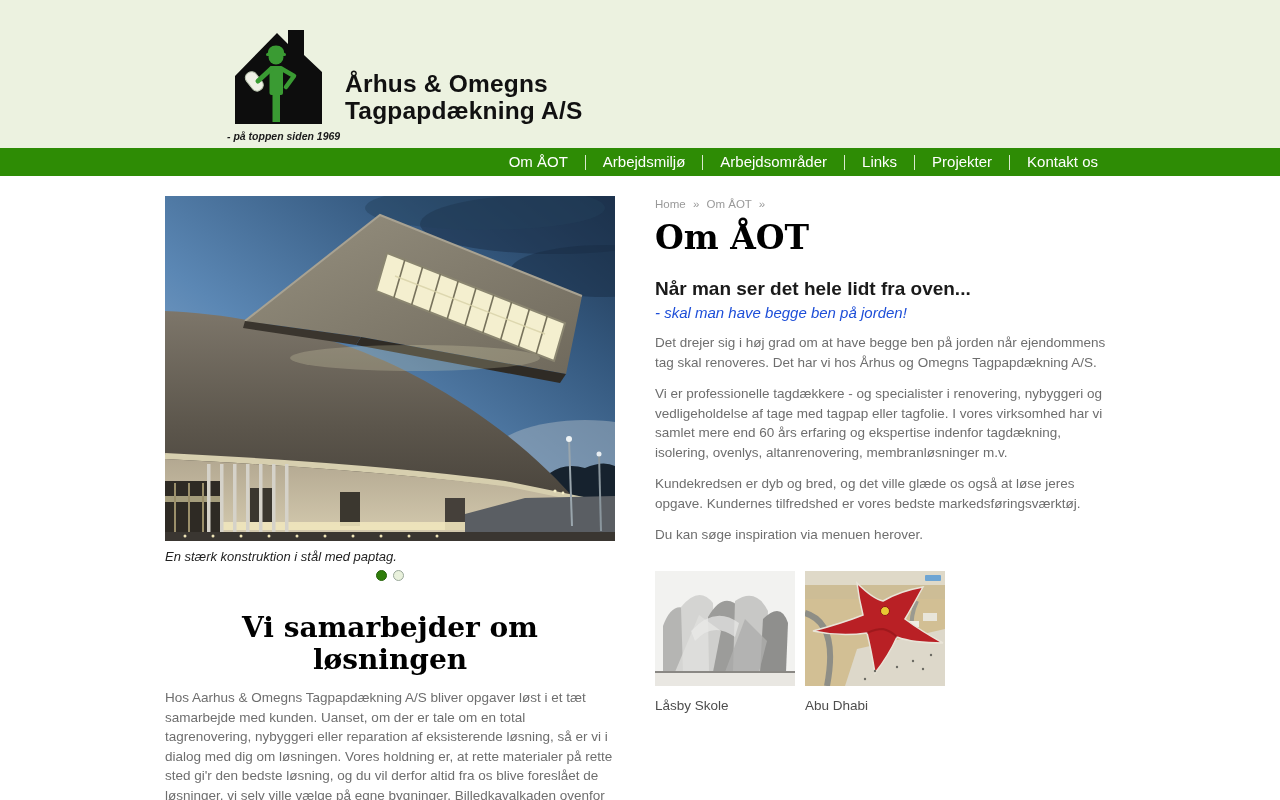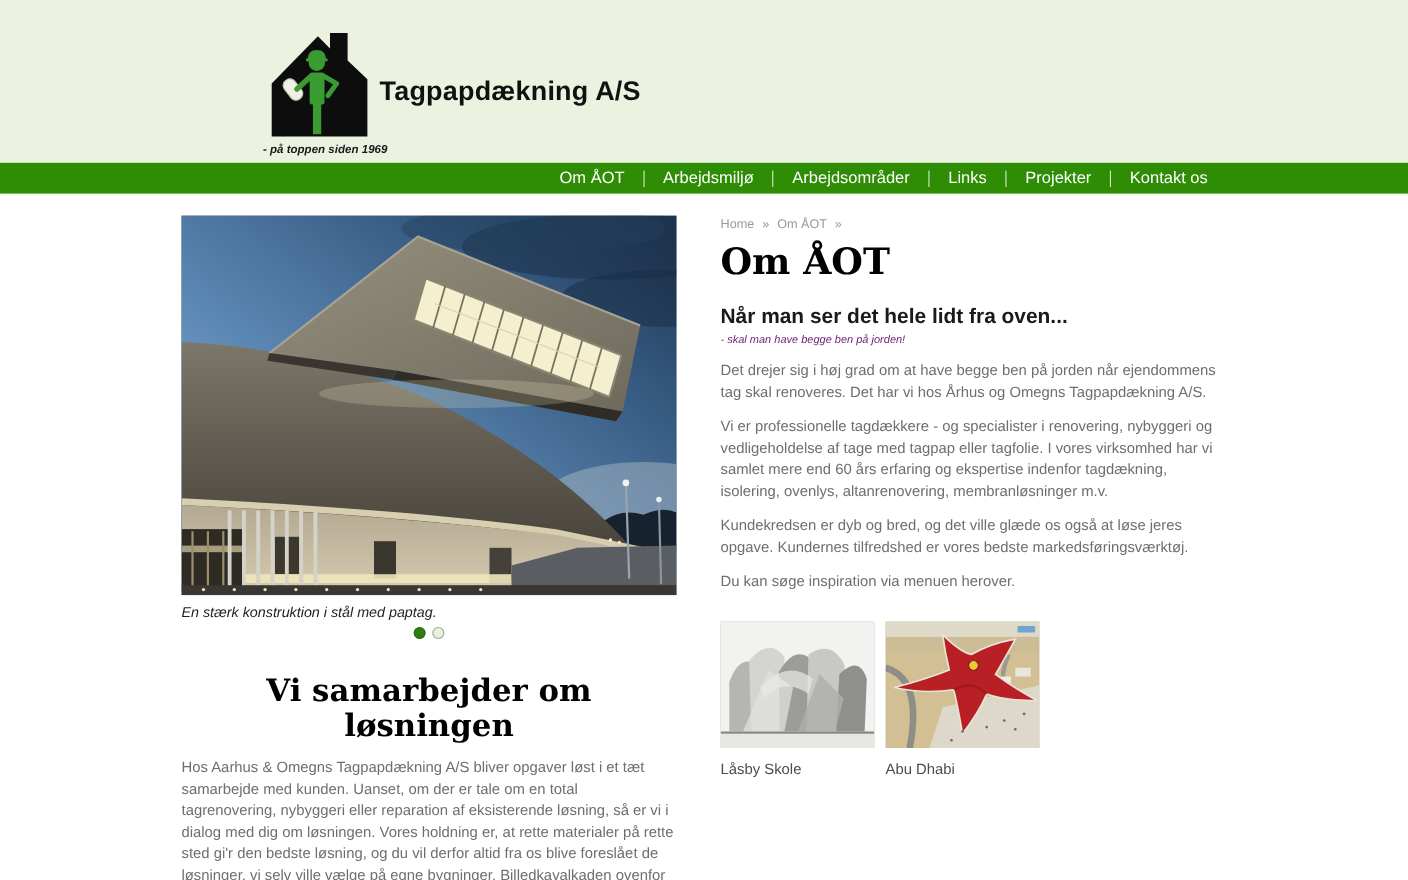--- a/index.html
+++ b/index.html
@@ -12,21 +12,21 @@
     --breadcrumb-gray:#999999;
   }
   *{box-sizing:border-box;margin:0;padding:0;}
   html,body{width:1280px;height:800px;overflow:hidden;background:#fff;}
   body{font-family:"Liberation Sans",sans-serif;}
   .page{width:1280px;height:800px;overflow:hidden;background:#fff;}
 
   
   .site-header{background:var(--header-bg);height:148px;width:100%;}
   .header-inner{width:950px;margin:0 auto;position:relative;height:148px;}
-  .logo-block{position:absolute;left:74px;top:24px;width:102px;text-decoration:none;display:block;cursor:pointer;}
+  .logo-block{position:absolute;left:62px;top:24px;width:102px;text-decoration:none;display:block;cursor:pointer;}
   .logo-svg{display:block;width:100px;height:103px;}
   .tagline{font-size:10.5px;font-weight:bold;font-style:italic;color:#1a1a1a;margin-top:3px;white-space:nowrap;}
   .company-name{position:absolute;left:180px;top:70px;font-size:24.5px;font-weight:bold;color:#111;line-height:27px;letter-spacing:0.2px;}
 
   
   .main-nav{background:var(--nav-green);height:28px;width:100%;}
   .nav-inner{width:950px;margin:0 auto;height:28px;display:flex;justify-content:flex-end;align-items:center;}
   .nav-item{color:#fff;font-size:15px;line-height:28px;padding:0 17px;text-decoration:none;cursor:pointer;white-space:nowrap;}
   .nav-sep{width:1px;height:15px;background:#d9e9cf;display:inline-block;}
 
@@ -46,21 +46,21 @@
   .serif-heading{font-family:"DejaVu Serif","Liberation Serif",serif;font-weight:bold;color:#000;}
   .left-heading{font-size:28px;margin-top:31px;line-height:1.15;text-align:center;}
   .body-text{font-size:13.5px;line-height:19.5px;color:var(--text-gray);margin-top:12px;}
   .body-text strong{color:var(--text-gray);}
 
   .breadcrumb{font-size:11.5px;color:var(--breadcrumb-gray);margin-top:2px;}
   .breadcrumb a{color:var(--breadcrumb-gray);text-decoration:none;cursor:pointer;}
   .breadcrumb .sep{margin:0 4px;}
   .page-title{font-size:33px;margin-top:10px;line-height:1.1;}
   .sub-title{font-size:19px;font-weight:bold;color:#1a1a1a;margin-top:22px;line-height:1.2;}
-  .sub-italic{font-size:10px;font-style:italic;color:#701a75;margin-top:3px;}
+  .sub-italic{font-size:15px;font-style:italic;color:#1d4ed8;margin-top:3px;}
   .signoff{margin-top:12px;}
   .signoff strong{font-weight:bold;}
 
   .thumbs{display:flex;gap:10px;margin-top:26px;}
   .thumbs figure{width:140px;cursor:pointer;}
   .thumb-img{width:140px;height:115px;overflow:hidden;background:#ccc;}
   .thumb-img svg{display:block;}
   .thumbs figcaption{margin-top:12px;font-size:13.5px;color:#4d4d4d;}
 </style>
 </head>
@@ -89,20 +89,21 @@
             <path d="M44,45 L31,57" stroke="#3a9b33" stroke-width="5" fill="none" stroke-linecap="round"></path>
 
             <path d="M55,45 L67,52 L59,63" stroke="#3a9b33" stroke-width="4.5" fill="none" stroke-linecap="round" stroke-linejoin="round"></path>
 
             <rect x="45.5" y="70" width="7.5" height="28"></rect>
           </g>
         </svg>
         <div class="tagline">- på toppen siden 1969</div>
       </a>
       <div class="company-name">
+        <div>Århus &amp; Omegns</div>
         <div>Tagpapdækning A/S</div>
       </div>
     </div>
   </header>
 
   <nav class="main-nav">
     <div class="nav-inner">
       <a class="nav-item">Om ÅOT</a>
       <span class="nav-sep"></span>
       <a class="nav-item">Arbejdsmiljø</a>

